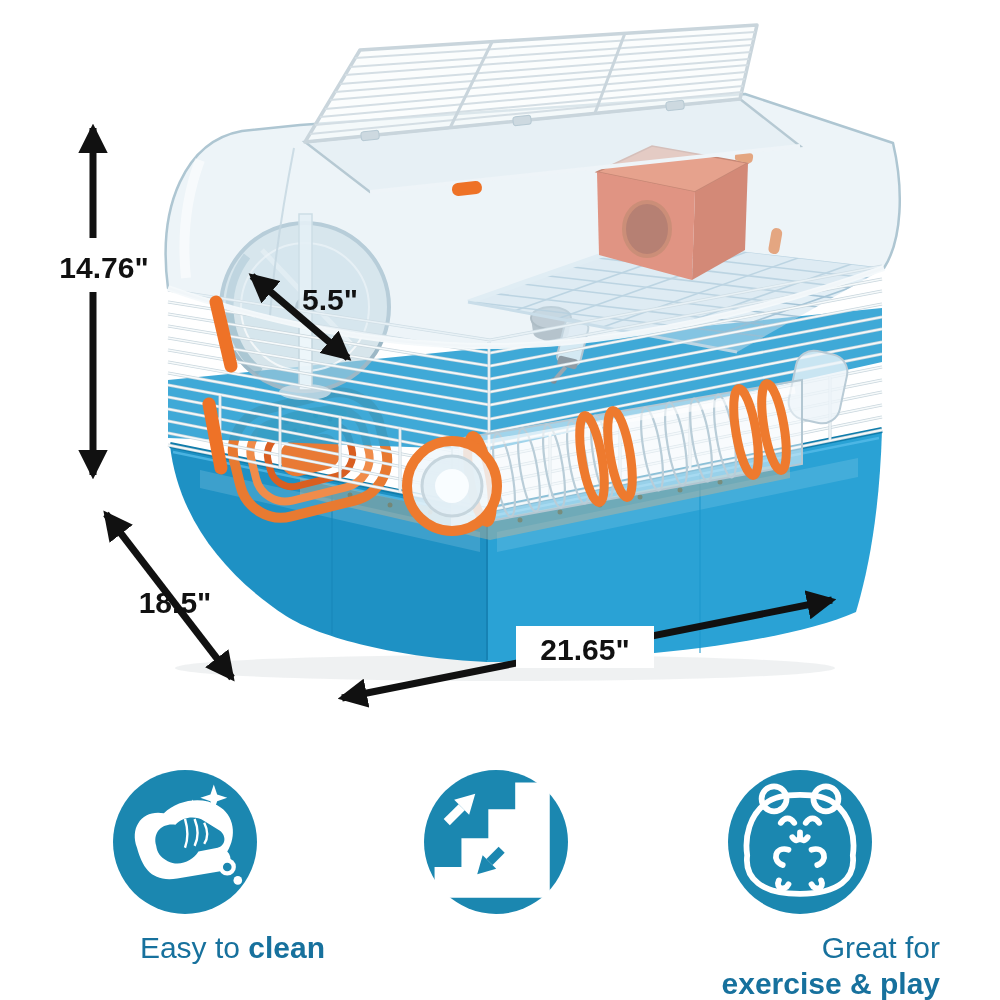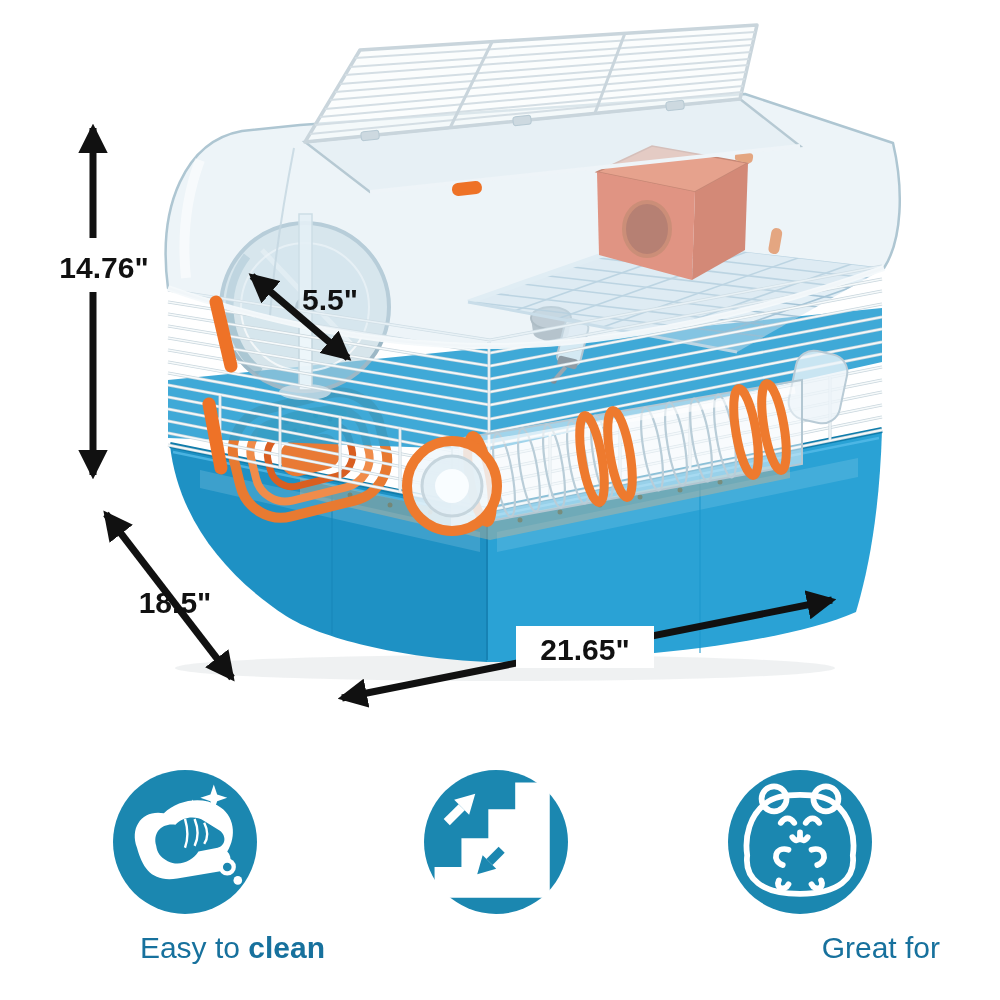--- a/index.html
+++ b/index.html
@@ -267,14 +267,15 @@
       <path d="M0,-10 L0,-5"></path>
       <path d="M-8,-5 Q-4,1 0,-4 Q4,1 8,-5"></path>
       <path d="M-12,8 C-26,4 -30,20 -18,24"></path>
       <path d="M12,8 C26,4 30,20 18,24"></path>
       <path d="M-22,40 C-26,48 -16,52 -12,44"></path>
       <path d="M22,40 C26,48 16,52 12,44"></path>
     </svg>
   </div>
   <div class="feature-label">
     <span>Great for</span><br>
+    <b>exercise &amp; play</b>
   </div>
 </div>
 
 </body></html>

